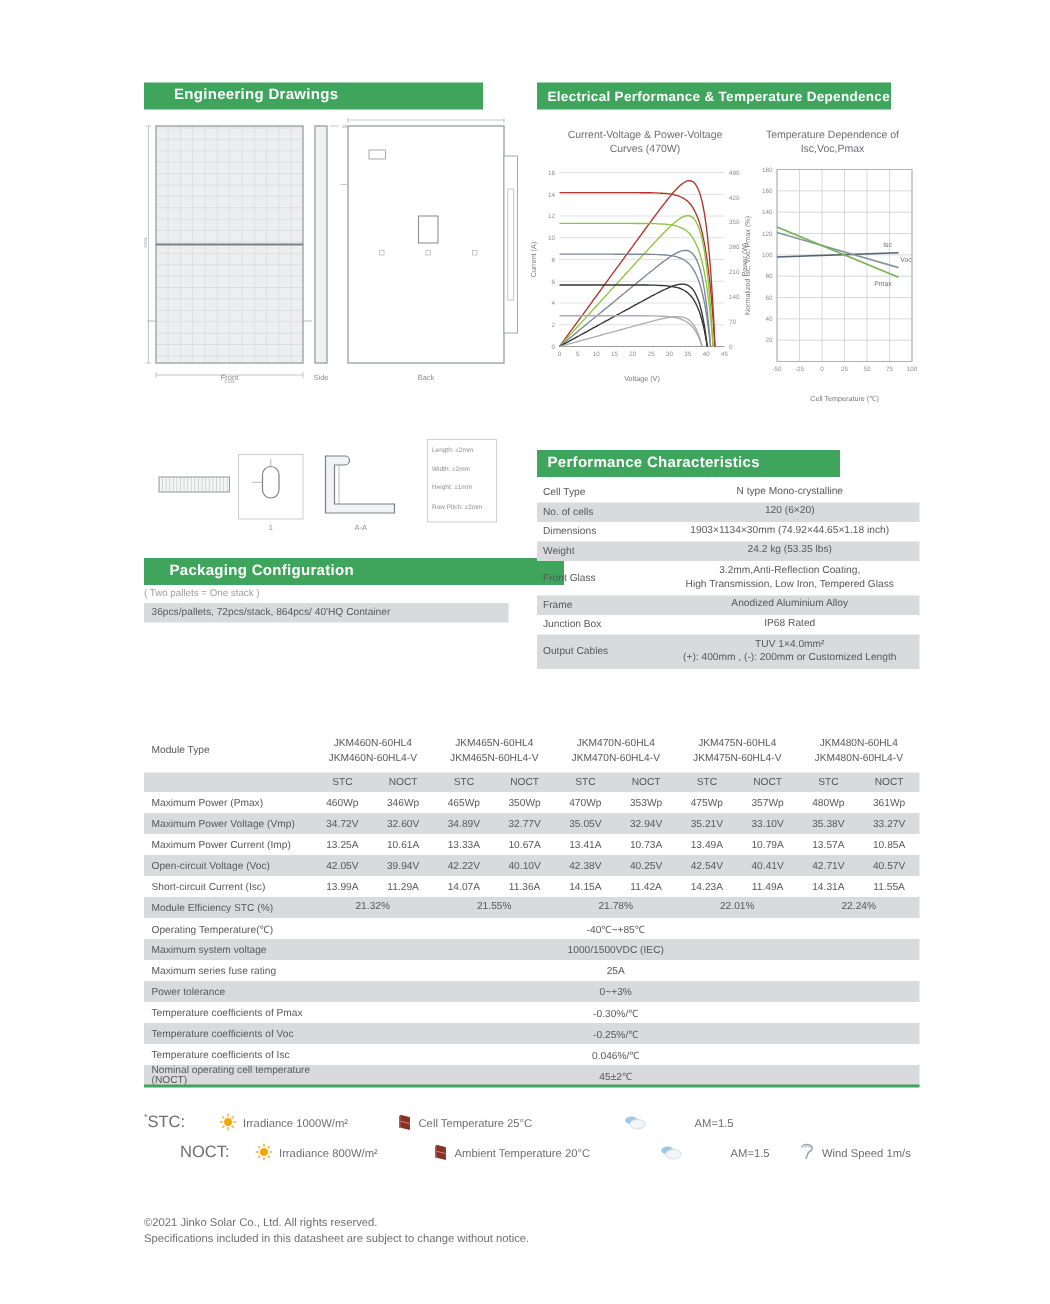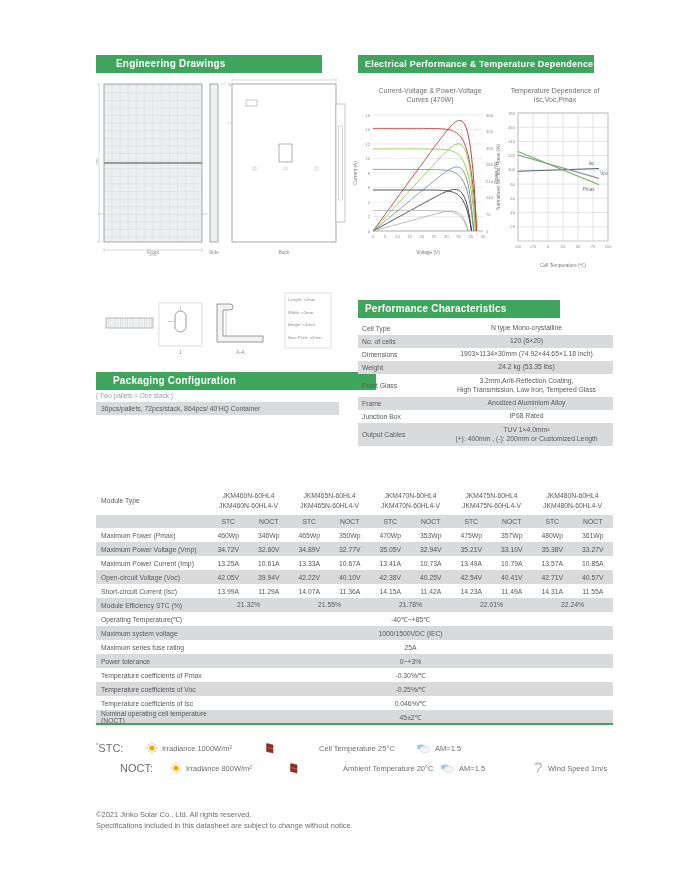--- a/index.html
+++ b/index.html
@@ -33,21 +33,21 @@
   .sv{width:40.5px;text-align:center;}
   .sv2{width:81px;text-align:center;line-height:1.35;}
   .svfull{width:405px;text-align:center;}
   .greenline{position:absolute;left:96px;top:723px;width:517px;height:2px;background:#3fa45c;}
   
   .legend-row{position:absolute;left:96px;width:517px;display:flex;align-items:center;height:16px;}
   .cond-label{width:50px;font-size:11px;color:#6d6e71;}
   .cond-label sup{font-size:6px;}
   .litem{display:flex;align-items:center;font-size:7.5px;color:#6d6e71;}
   .litem svg{position:static;margin-right:4px;}
-  .w1{width:118px;} .w2{width:152px;gap:40px;} .w3{width:92px;}
+  .w1{width:118px;} .w2{width:152px;} .w3{width:92px;gap:28px;}
   
   .footer1{position:absolute;left:96px;top:810px;font-size:7.5px;color:#6d6e71;}
   .footer2{position:absolute;left:96px;top:821px;font-size:7.5px;color:#6d6e71;}
   .docnum{position:absolute;top:821px;left:96px;width:517px;text-align:right;font-size:7.5px;color:#6d6e71;}
 </style>
 </head>
 <body>
 
 <div class="page">
 

